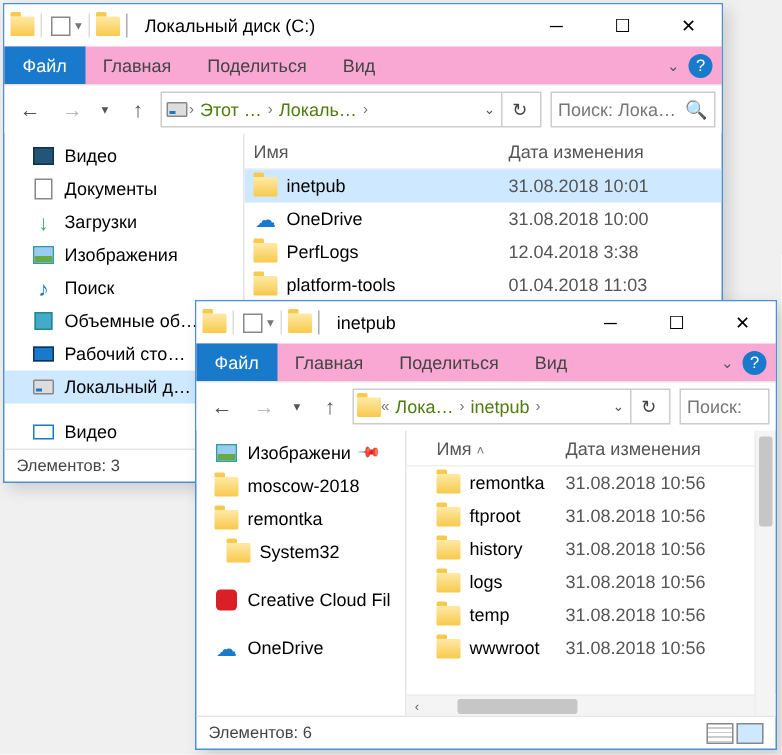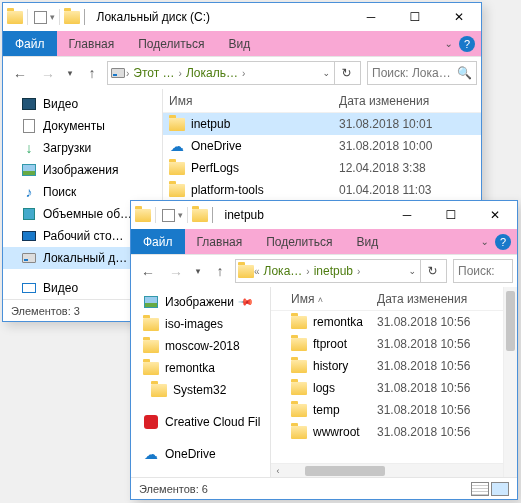--- a/index.html
+++ b/index.html
@@ -287,26 +287,20 @@
           <span class="icon">
             <span class="pic-ic"></span>
           </span>
           <span>Изображени</span>
           <span class="pin">📌</span>
         </div>
         <div class="tnode" style="padding-left: 12px;">
           <span class="icon">
             <span class="folder-ic"></span>
           </span>
-          <span>iso-images</span>
-        </div>
-        <div class="tnode" style="padding-left: 12px;">
-          <span class="icon">
-            <span class="folder-ic"></span>
-          </span>
           <span>moscow-2018</span>
         </div>
         <div class="tnode" style="padding-left: 12px;">
           <span class="icon">
             <span class="folder-ic"></span>
           </span>
           <span>remontka</span>
         </div>
         <div class="tnode" style="padding-left: 20px;">
           <span class="icon">

